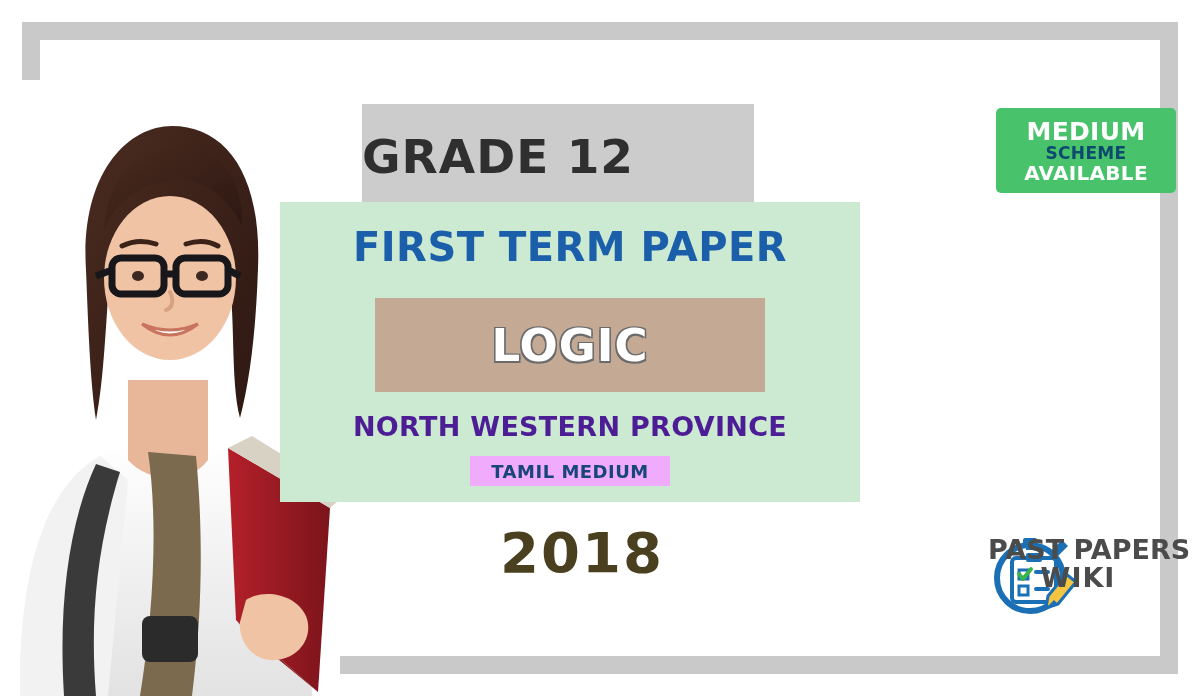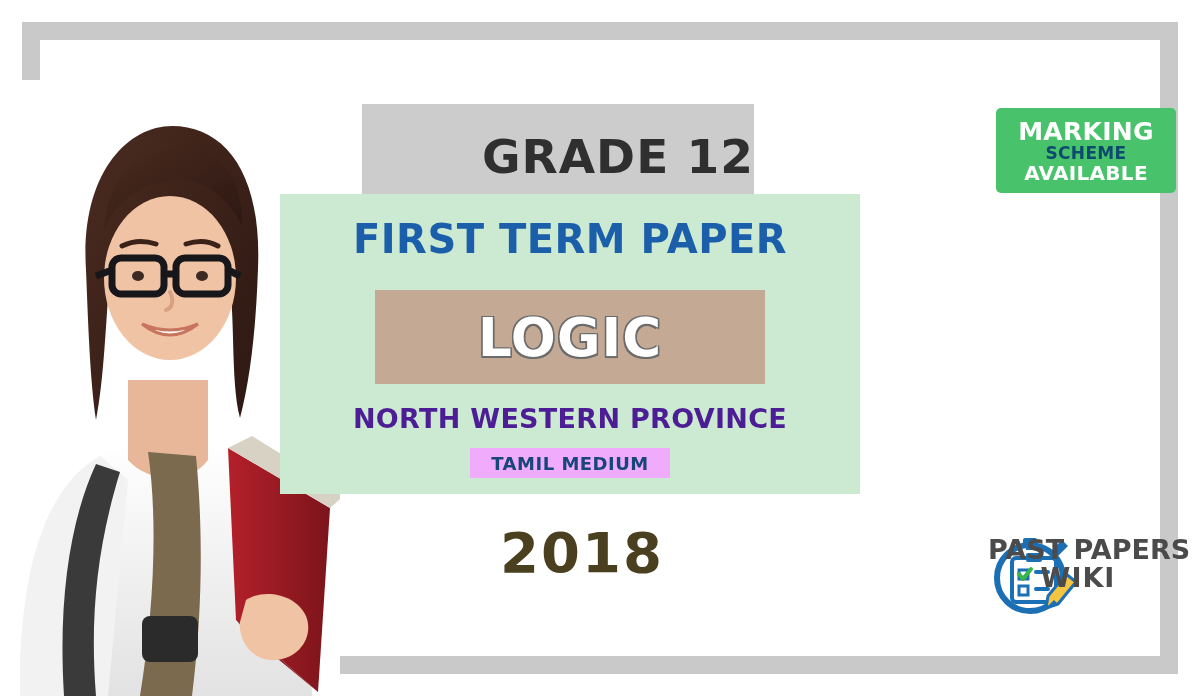--- a/index.html
+++ b/index.html
@@ -48,34 +48,34 @@
   
   .grade-box {
     position: absolute;
     left: 362px;
     top: 104px;
     width: 392px;
     height: 104px;
     background: #cccccc;
     display: flex;
     align-items: center;
-    justify-content: flex-end;
+    justify-content: flex-start;
   }
   .grade-box .txt {
     font-family: "DejaVu Sans", sans-serif;
     font-weight: bold;
     font-size: 47px;
     letter-spacing: 1px;
     color: #2f2f2f;
   }
 
   .green-panel {
     position: absolute;
     left: 280px;
-    top: 194px;
+    top: 202px;
     width: 580px;
     height: 300px;
     background: #cce9d2;
   }
 
   .first-term {
     position: absolute;
     left: 0;
     top: 22px;
     width: 580px;
@@ -94,21 +94,21 @@
     width: 390px;
     height: 94px;
     background: #c4a994;
     display: flex;
     align-items: center;
     justify-content: center;
   }
   .subject-box .txt {
     font-family: "DejaVu Sans", sans-serif;
     font-weight: bold;
-    font-size: 53px;
+    font-size: 45px;
     color: #ffffff;
     text-shadow:
       -1.5px -1.5px 0 #6b6b6b,
       1.5px -1.5px 0 #6b6b6b,
       -1.5px 1.5px 0 #6b6b6b,
       1.5px 1.5px 0 #6b6b6b;
     letter-spacing: 1px;
   }
 
   .province {
@@ -314,21 +314,21 @@
     <div class="province">NORTH WESTERN PROVINCE</div>
 
     <div class="medium-badge">
       <span class="txt">TAMIL MEDIUM</span>
     </div>
   </div>
 
   <div class="year">2018</div>
 
   <div class="marking-badge">
-    <div class="l1">MARKING</div>
+    <div class="l1">MEDIUM</div>
     <div class="l2">SCHEME</div>
     <div class="l3">AVAILABLE</div>
   </div>
 
   <div class="logo">
     <svg width="88" height="84" viewBox="0 0 88 84" xmlns="http://www.w3.org/2000/svg">
 
       <circle cx="40" cy="44" r="33" fill="none" stroke="#1b6fb5" stroke-width="6"></circle>
       <rect x="33" y="4" width="14" height="8" rx="2" fill="#1b6fb5"></rect>
       <rect x="36" y="10" width="8" height="6" fill="#1b6fb5"></rect>

